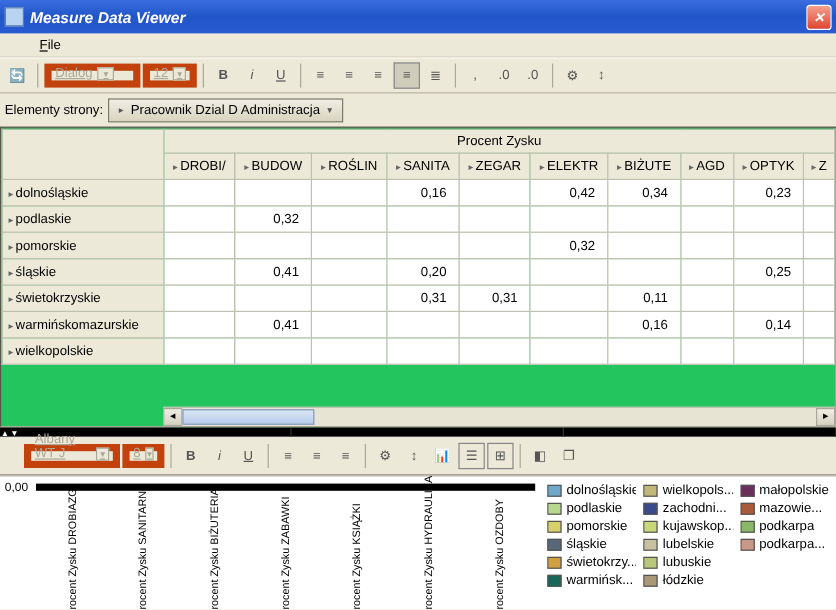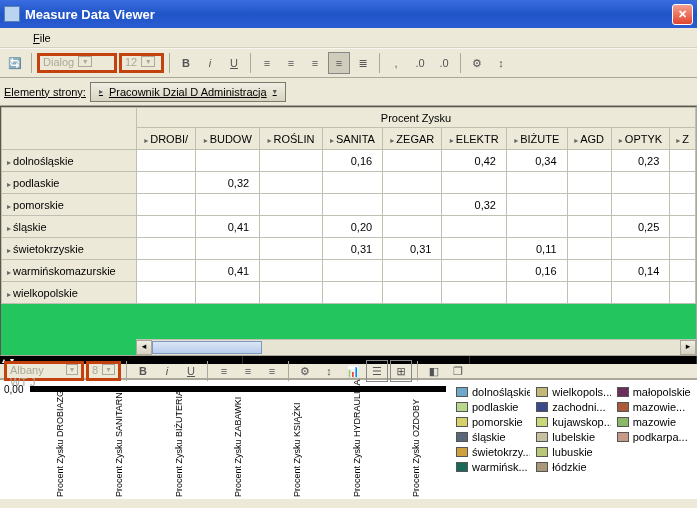--- a/index.html
+++ b/index.html
@@ -1,48 +1,48 @@
 <!DOCTYPE html>
 <html><head>
 <meta charset="utf-8">
 <style>
   * { box-sizing: border-box; margin: 0; padding: 0; font-family: Tahoma, sans-serif; font-size: 11px; }
   body { width: 697px; height: 508px; background: #ece9d8; overflow: hidden; }
-  .titlebar { height: 28px; background: linear-gradient(to bottom, #3a6ee0 0%, #2055c8 50%, #2a5bd2 100%); display: flex; align-items: center; padding: 0 4px; color: white; }
+  .titlebar { height: 28px; background: linear-gradient(to bottom, #3a6ee0 0%, #2055c8 50%, #2a5bd2 100%); display: flex; align-items: center; padding: 0 4px; color: white; font-style: italic; }
   .titlebar-icon { width: 16px; height: 16px; background: #b8d4f0; margin-right: 5px; border: 1px solid #5a7fb0; }
   .titlebar-text { font-weight: bold; font-size: 13px; flex: 1; }
   .close-btn { width: 21px; height: 21px; background: linear-gradient(to bottom, #f5a08f, #e04530); border: 1px solid #fff; border-radius: 3px; color: white; display: flex; align-items: center; justify-content: center; font-weight: bold; }
   .menubar { height: 20px; background: #ece9d8; border-bottom: 1px solid #d6d2c2; padding-left: 2px; display: flex; align-items: center; }
   .menubar span { padding: 2px 6px; margin-left: 25px; }
   .menubar span u { text-decoration: underline; }
   .toolbar { height: 30px; background: #ece9d8; border-top: 1px solid #f8f6ef; border-bottom: 1px solid #aca899; display: flex; align-items: center; padding: 0 4px; gap: 2px; }
   .tb-btn { width: 22px; height: 22px; display: inline-flex; align-items: center; justify-content: center; border: 1px solid transparent; cursor: pointer; color: #555; }
   .tb-sep { width: 1px; height: 20px; background: #aca899; margin: 0 3px; }
-  .combo { height: 20px; border: 3px solid #c2410c; background: #fff; display: inline-flex; align-items: flex-start; padding: 0 3px; }
+  .combo { height: 20px; border: 6px solid #c2410c; background: #fff; display: inline-flex; align-items: flex-end; padding: 0 3px; text-decoration: underline; }
   .combo.disabled { background: #ece9d8; color: #aca899; }
   .combo .arrow { margin-left: 4px; width: 14px; text-align: center; border: 1px solid #aca899; background: #ece9d8; font-size: 8px; }
-  .elements-bar { height: 28px; background: #ece9d8; border-bottom: 1px solid #aca899; display: flex; align-items: center; padding-left: 4px; gap: 4px; text-decoration: underline; }
+  .elements-bar { height: 28px; background: #ece9d8; border-bottom: 1px solid #aca899; display: flex; align-items: center; padding-left: 4px; gap: 4px; }
   .pill { border: 1px solid #7a7a6a; background: linear-gradient(to bottom, #f0eee3, #d8d4c0); padding: 3px 8px; display: inline-flex; align-items: center; gap: 6px; }
   .pill .tri { font-size: 8px; color: #555; }
   .grid-area { height: 250px; background: #22c55e; border: 1px inset #aca899; position: relative; overflow: hidden; }
   table { border-collapse: collapse; width: 100%; }
   .col-head, .row-head, .cell { border: 1px solid #c0c0b0; padding: 3px 5px; height: 22px; }
   .col-head { background: #ece9d8; text-align: center; white-space: nowrap; margin-left: 40px; }
   .row-head { background: #ece9d8; text-align: left; white-space: nowrap; }
   .cell { text-align: right; background: #fff; padding-right: 10px; }
   .super-head { background: #ece9d8; text-align: center; border: 1px solid #c0c0b0; height: 20px; }
   .tri-r { display: inline-block; font-size: 8px; color: #666; margin-right: 2px; }
   .hscroll { height: 16px; background: #ece9d8; display: flex; align-items: center; border-top: 1px solid #c0c0b0; }
   .scroll-btn { width: 16px; height: 15px; background: linear-gradient(#f0eee3,#d6d2c2); border: 1px solid #aca899; text-align: center; font-size: 9px; }
   .scroll-track { flex: 1; height: 15px; background: #e8e4d4; position: relative; }
   .scroll-thumb { position: absolute; left: 0; width: 110px; height: 13px; top: 1px; background: linear-gradient(#dae6f4,#b8ccec); border: 1px solid #7a98c0; }
   .black-bar { height: 8px; background: #000; display: flex; }
   .black-bar .seg { flex: 1; border-right: 1px solid #333; }
   .black-bar .wtri { color: #fff; font-size: 8px; padding: 0 2px; }
-  .toolbar2 { height: 15px; background: #ece9d8; border-bottom: 1px solid #aca899; display: flex; align-items: center; padding: 0 4px; gap: 2px; }
+  .toolbar2 { height: 32px; background: #ece9d8; border-bottom: 1px solid #aca899; display: flex; align-items: center; padding: 0 20px; gap: 2px; }
   .chart-area { height: 120px; background: #fff; display: flex; border-top: 1px solid #aca899; }
   .chart-left { width: 450px; position: relative; }
   .chart-axis-label { position: absolute; left: 4px; top: 4px; font-size: 10px; }
   .chart-xaxis { position: absolute; bottom: 2px; left: 30px; right: 4px; display: flex; justify-content: space-around; }
   .xcat { font-size: 9px; writing-mode: vertical-rl; transform: rotate(180deg); white-space: nowrap; height: 85px; }
   .chart-bars { position: absolute; top: 6px; left: 30px; right: 4px; height: 6px; background: linear-gradient(to right, #000 0%, #000 100%); }
   .legend { flex: 1; padding: 6px; display: grid; grid-template-columns: repeat(3, 1fr); gap: 3px 6px; align-content: start; }
   .legend-item { display: flex; align-items: center; gap: 4px; font-size: 10px; white-space: nowrap; overflow: hidden; }
   .sw { width: 12px; height: 10px; border: 1px solid #555; flex-shrink: 0; }
 </style>
@@ -318,21 +318,21 @@
       <div class="legend-item">
         <span class="sw" style="background: rgb(216, 208, 104);"></span>
         <span>pomorskie</span>
       </div>
       <div class="legend-item">
         <span class="sw" style="background: rgb(200, 216, 120);"></span>
         <span>kujawskop...</span>
       </div>
       <div class="legend-item">
         <span class="sw" style="background: rgb(138, 184, 104);"></span>
-        <span>mazowie</span>
+        <span>podkarpa</span>
       </div>
       <div class="legend-item">
         <span class="sw" style="background: rgb(88, 104, 120);"></span>
         <span>śląskie</span>
       </div>
       <div class="legend-item">
         <span class="sw" style="background: rgb(200, 192, 160);"></span>
         <span>lubelskie</span>
       </div>
       <div class="legend-item">

